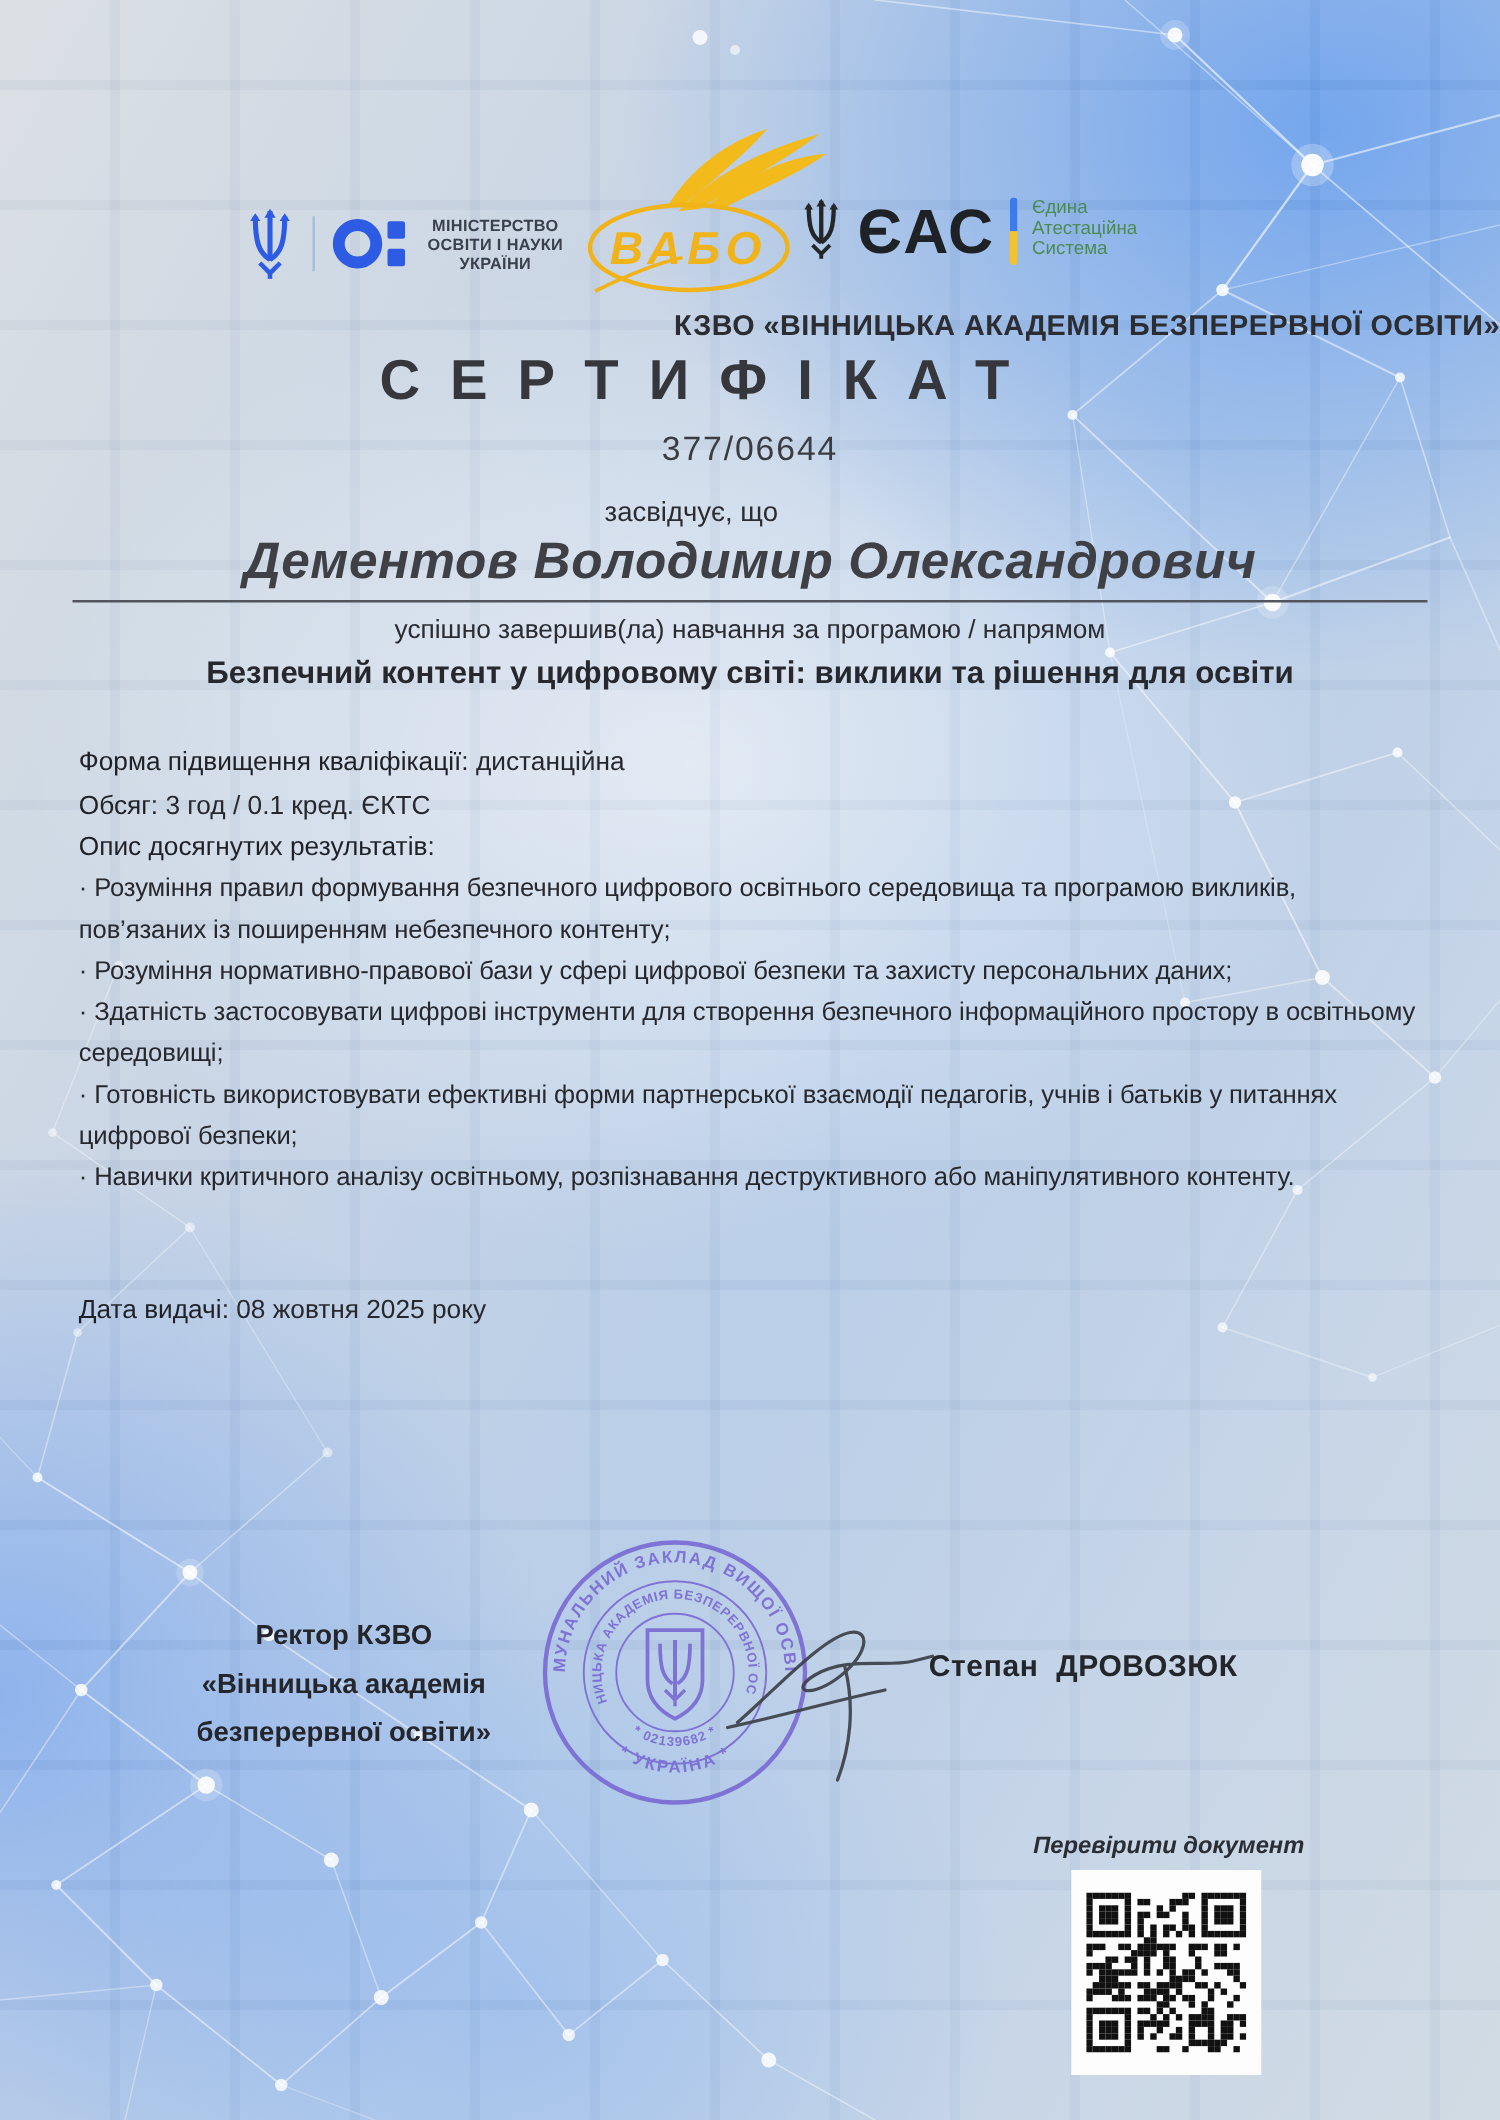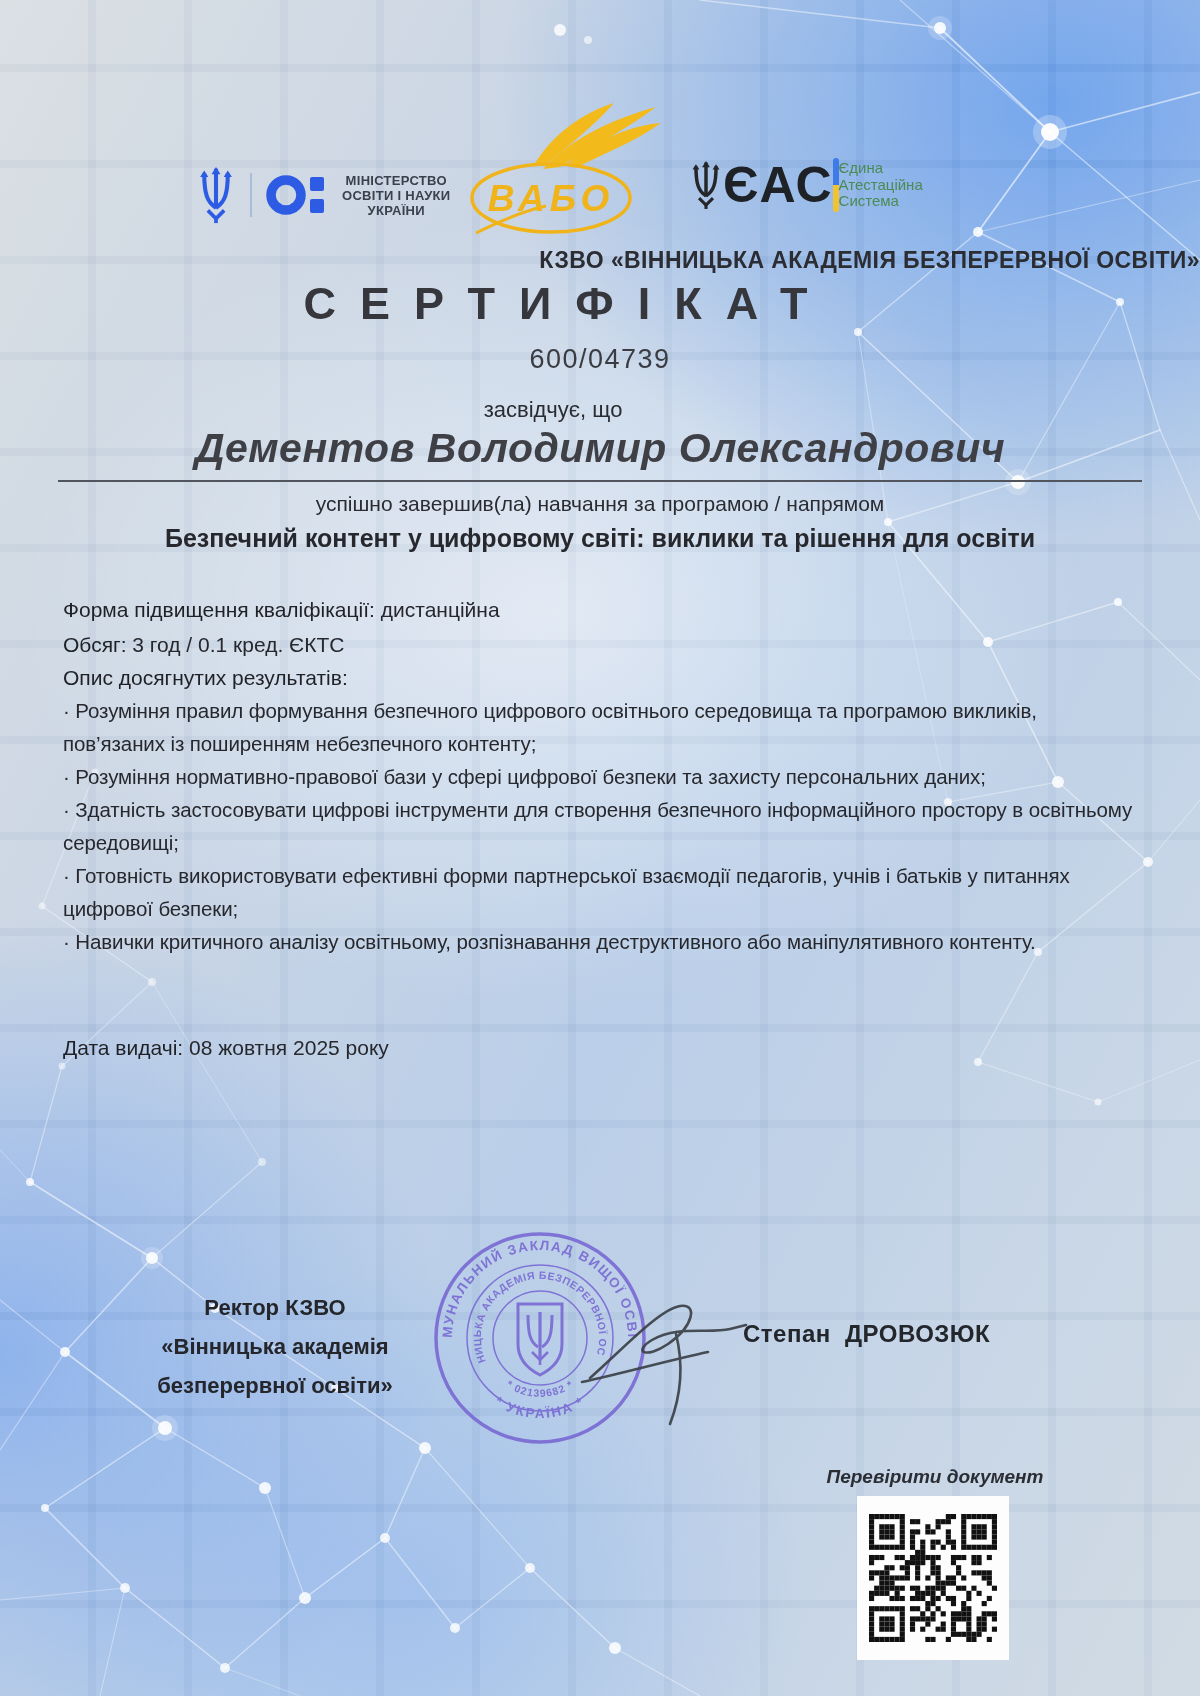--- a/index.html
+++ b/index.html
@@ -17,21 +17,21 @@
       repeating-linear-gradient(0deg, rgba(255,255,255,.05) 0 88px, rgba(98,120,150,.05) 88px 96px),
       repeating-linear-gradient(90deg, rgba(255,255,255,.05) 0 88px, rgba(98,120,150,.05) 88px 96px);}
   .plexus{position:absolute;inset:0;}
   .plexus line{stroke:#ffffff;stroke-linecap:round;}
   .plexus circle{fill:#ffffff;}
 
   
   .ministry{left:196px;top:166px;display:flex;align-items:center;gap:14px;}
   .mdivider{width:2px;height:44px;background:#a9bdd9;}
   .mtext{font-size:13px;font-weight:700;color:#3a414d;line-height:15px;letter-spacing:.3px;text-align:center;}
-  .eas{left:689px;top:158px;display:flex;align-items:center;}
+  .eas{left:640px;top:158px;display:flex;align-items:flex-start;gap:12px;}
   .eas-abbr{font-size:50px;font-weight:700;color:#1e2125;letter-spacing:1px;line-height:54px;}
   .eas-bar{width:6px;height:54px;border-radius:3px;overflow:hidden;display:flex;flex-direction:column;}
   .eas-bar .b{flex:1;background:#3e7be8;}
   .eas-bar .y{flex:1;background:#f2c230;}
   .eas-text{font-size:15px;line-height:16.5px;color:#4c8a55;font-weight:500;}
 
   
   .institution{left:0;top:247px;width:1200px;text-align:right;font-size:23px;font-weight:700;color:#2b2d33;letter-spacing:.4px;}
   .doc-type{left:0;top:278px;width:1111px;text-align:center;font-size:45px;font-weight:700;color:#36373d;letter-spacing:24px;text-indent:24px;}
   .cert-number{left:0;top:344px;width:1200px;text-align:center;font-size:27px;font-weight:400;color:#3a3c42;letter-spacing:1.5px;}
@@ -224,21 +224,21 @@
       </div>
     <div class="eas-text">
       <div>Єдина</div>
       <div>Атестаційна</div>
       <div>Система</div>
     </div>
   </div>
 
   <div class="abs institution">КЗВО «ВІННИЦЬКА АКАДЕМІЯ БЕЗПЕРЕРВНОЇ ОСВІТИ»</div>
   <div class="abs doc-type">СЕРТИФІКАТ</div>
-  <div class="abs cert-number">600/04739</div>
+  <div class="abs cert-number">377/06644</div>
   <div class="abs certifies">засвідчує, що</div>
   <div class="abs recipient">Дементов Володимир Олександрович</div>
   <div class="abs name-line"></div>
   <div class="abs completed">успішно завершив(ла) навчання за програмою / напрямом</div>
   <div class="abs program">Безпечний контент у цифровому світі: виклики та рішення для освіти</div>
 
   <div class="abs detail form">
     <span class="lbl">Форма підвищення кваліфікації:</span>
     <span>дистанційна</span>
   </div>

